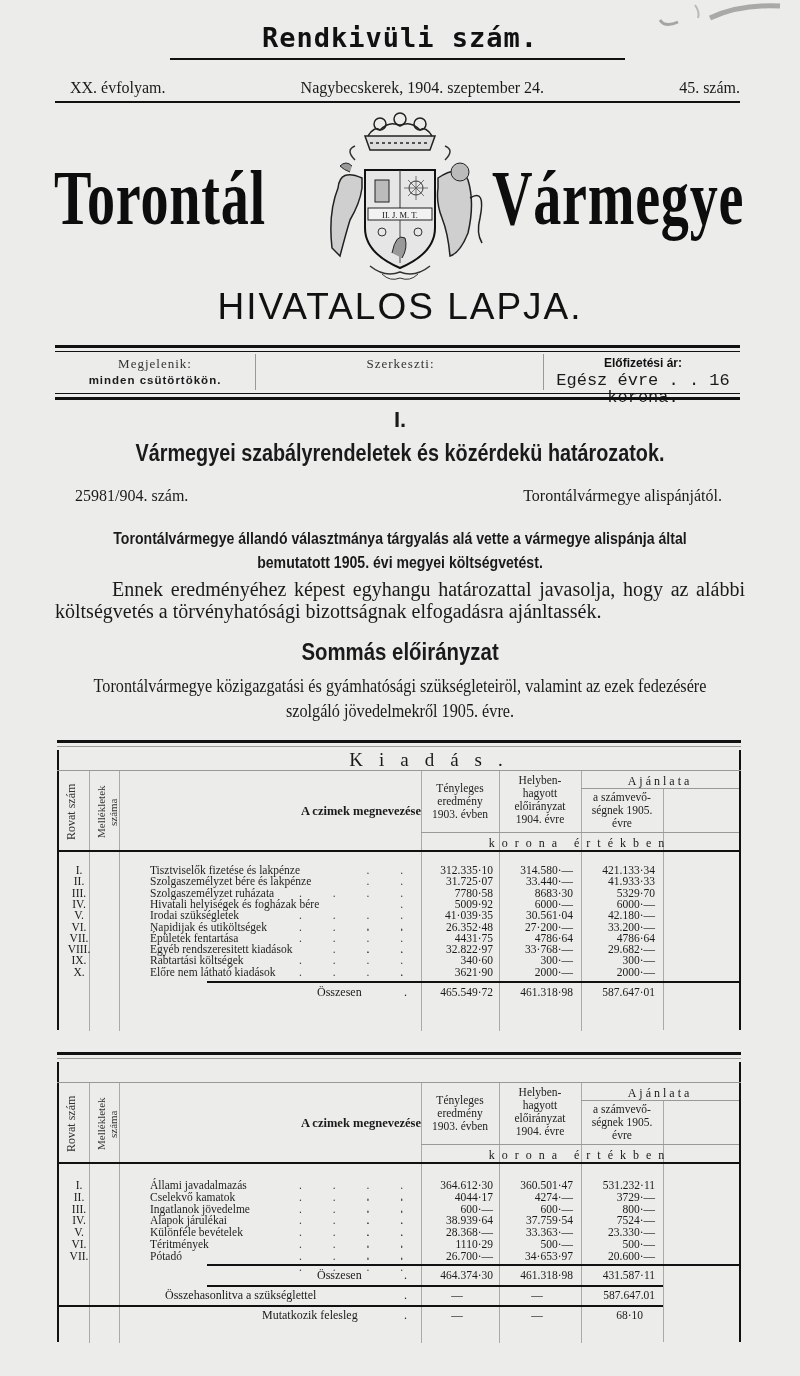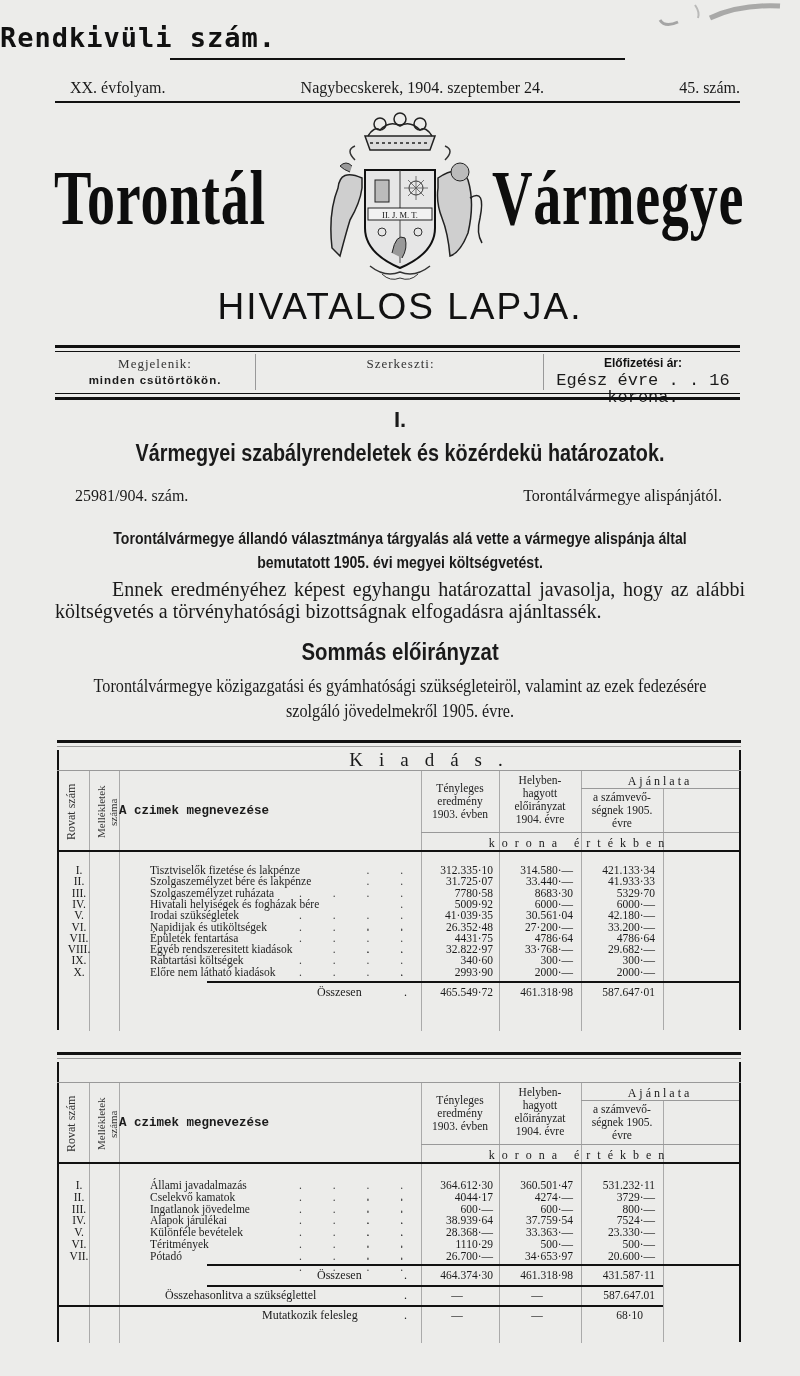--- a/index.html
+++ b/index.html
@@ -7,21 +7,21 @@
     width: 800px; height: 1376px; overflow: hidden;
     background: #ececea;
     color: #1a1a1a;
     font-family: "Liberation Serif", "DejaVu Serif", serif;
     position: relative;
   }
   .abs { position: absolute; }
   .rule { position: absolute; background: #111; }
 
   
-  #special { left: 0; width: 800px; top: 22px; 
+  #special { left: 0; width: 800px; top: 22px; text-align: center;
     font-family: "DejaVu Sans Mono", "Liberation Mono", monospace;
     font-size: 27px; font-weight: bold; letter-spacing: 1px; color: #111; }
   #smudge { left: 640px; top: 0px; width: 150px; height: 30px; }
 
   #meta-line { left: 70px; width: 670px; top: 79px; font-size: 16px; display: flex; justify-content: space-between; }
 
   
   .mast-word { position: absolute; top: 152px; font-family: "Liberation Serif", "DejaVu Serif", serif;
     font-weight: bold; font-size: 78px; line-height: 92px; transform: scaleX(0.72); transform-origin: left top;
     color: #0d0d0d; letter-spacing: 1px; }
@@ -55,21 +55,21 @@
   #summary-sub span { display: inline-block; transform: scaleX(0.9); }
 
   
   .tbl { position: absolute; left: 57px; width: 684px; }
   .tbl-title { position: absolute; left: 0; width: 684px; text-align: center; font-size: 19px; letter-spacing: 16px; padding-left: 35px; }
   .vline { position: absolute; width: 1px; background: #aaa; }
   .vline.dark { background: #111; width: 2px; }
   .hline { position: absolute; height: 1px; background: #999; }
   .hline.dark { background: #111; height: 2px; }
   .hdr-rot { position: absolute; writing-mode: vertical-rl; transform: rotate(180deg); font-size: 12px; color: #333; text-align: center; line-height: 12px; }
-  .hdr-name { position: absolute; font-family: Liberation Mono, monospace; font-weight: bold; font-size: 12.5px; text-align: left; }
+  .hdr-name { position: absolute; font-family: Liberation Serif, serif; font-weight: bold; font-size: 12.5px; text-align: right; }
   .hdr-small { position: absolute; font-size: 11.5px; line-height: 13px; text-align: center; color: #222; }
   .hdr-spaced { position: absolute; font-size: 12px; letter-spacing: 7px; text-align: center; }
   .row { position: absolute; left: 0; width: 684px; height: 11.3px; font-size: 11.5px; line-height: 11.3px; }
   .row .rn { position: absolute; left: 2px; width: 40px; text-align: center; }
   .row .nm { position: absolute; left: 93px; white-space: nowrap; color: #1f1f1f; }
   .row .dots { position: absolute; left: 230px; width: 130px; text-align: right; letter-spacing: 14px; color: #444; }
   .row .v { position: absolute; text-align: right; width: 72px; }
   .row .v1 { left: 364px; }
   .row .v2 { left: 444px; }
   .row .v3 { left: 526px; }
@@ -261,21 +261,21 @@
         <span class="nm">Rabtartási költségek</span>
         <span class="dots">. . . . .</span>
         <span class="v v1">340·60</span>
         <span class="v v2">300·—</span>
         <span class="v v3">300·—</span>
       </div>
     <div class="row" style="top:226.7px;">
         <span class="rn">X.</span>
         <span class="nm">Előre nem látható kiadások</span>
         <span class="dots">. . . .</span>
-        <span class="v v1">2993·90</span>
+        <span class="v v1">3621·90</span>
         <span class="v v2">2000·—</span>
         <span class="v v3">2000·—</span>
       </div>
   </div>
   <div class="hline dark" style="left:150px;top:241px;width:534px;"></div>
   <div class="row" style="top:247px;">
     <span class="total-lbl" style="left:260px;">Összesen</span>
     <span class="total-lbl" style="left:347px;">.</span>
     <span class="v v1">465.549·72</span>
     <span class="v v2">461.318·98</span>

